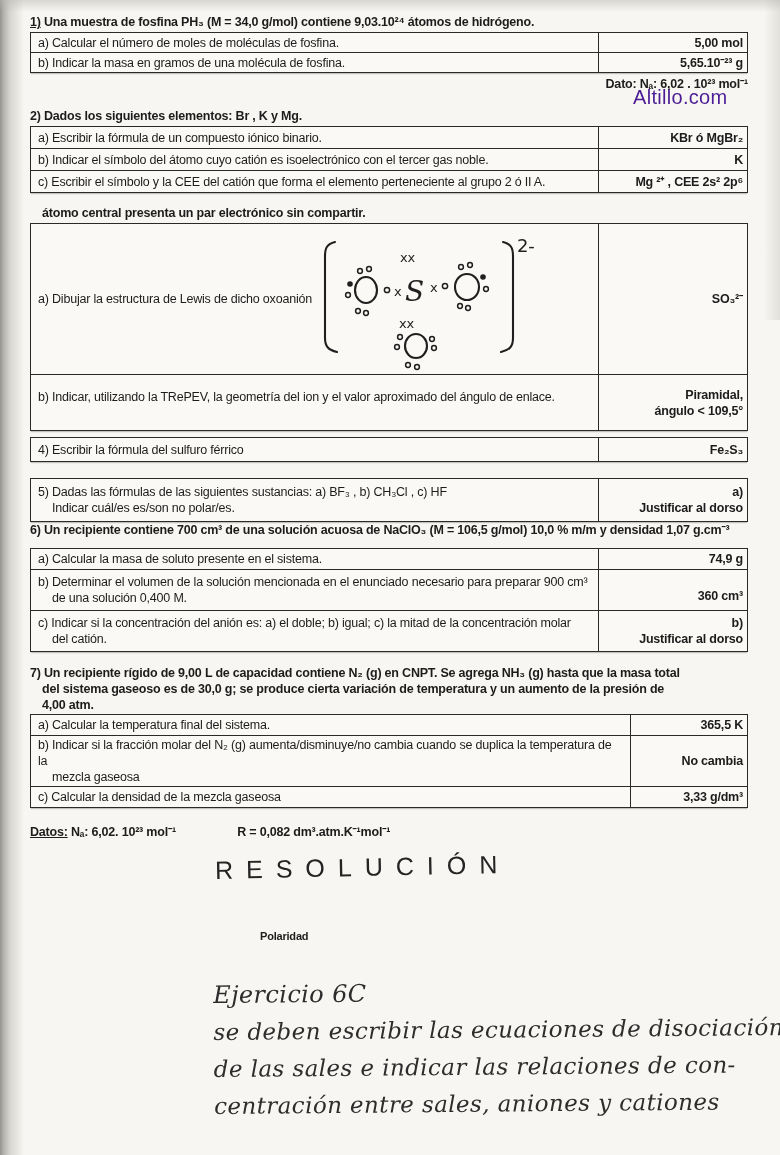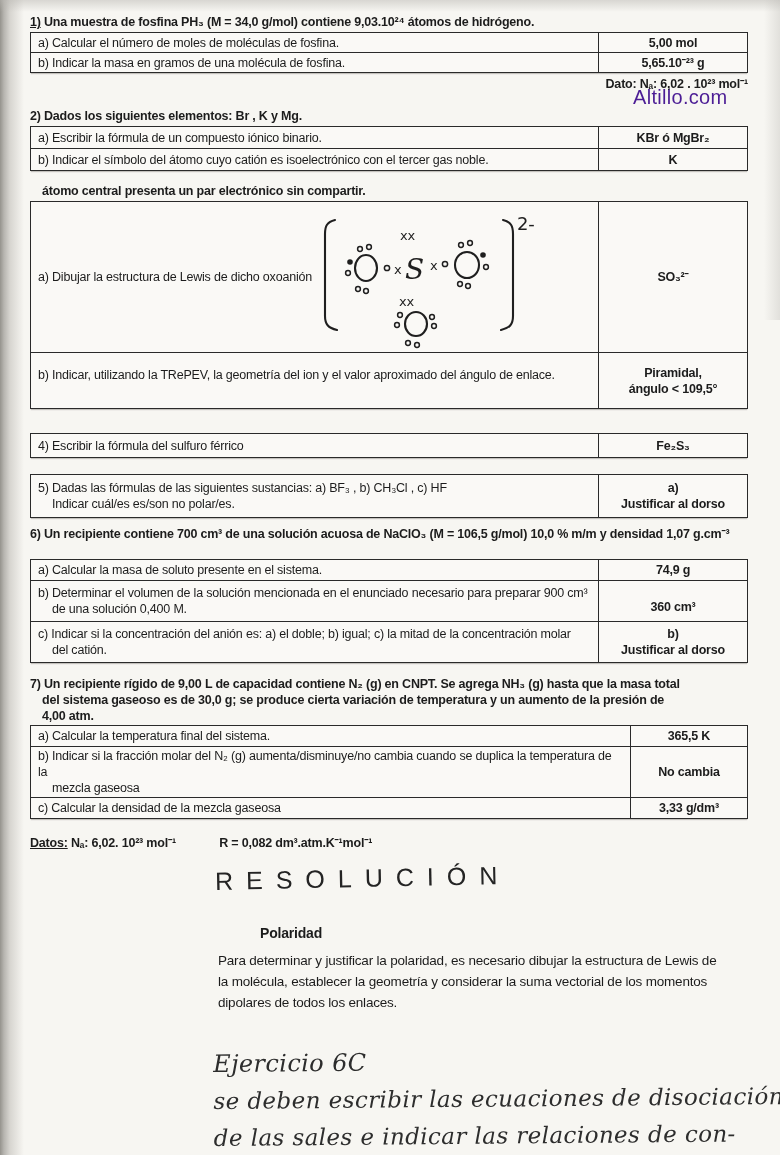--- a/index.html
+++ b/index.html
@@ -17,37 +17,37 @@
     background:linear-gradient(to left,rgba(185,183,178,.35),rgba(247,246,242,0));}
   .content{position:absolute;left:30px;top:14px;width:718px;}
   .qtitle{font-weight:bold;white-space:nowrap;}
   .qtitle .ind{padding-left:12px;display:block;}
   .u{text-decoration:underline;}
   table.qt{border-collapse:collapse;width:718px;table-layout:fixed;
     box-shadow:0 2px 1px -1px rgba(130,128,122,.45);}
   table.qt, table.qt td{border:1.6px solid #2a2a2a;}
   td.qc{padding:1px 7px;vertical-align:middle;background:#faf9f6;}
   td.qc .l2{padding-left:14px;}
-  td.ac{width:140px;text-align:center;font-weight:bold;vertical-align:middle;
+  td.ac{width:140px;text-align:right;font-weight:bold;vertical-align:middle;
     white-space:pre-line;padding:1px 4px;background:#faf9f6;}
   table.q7t td.ac{width:108px;}
   .dato{font-weight:bold;margin-top:3px;text-align:right;}
   .watermark{position:absolute;left:633px;top:86px;font-size:20px;line-height:22px;
     color:#4c1d95;letter-spacing:0.3px;}
   .lewis-cell{position:relative;vertical-align:top;}
   .lewis-svg{position:absolute;left:273px;top:10px;}
   .so3-answer{vertical-align:top;padding-top:5px;}
-  .mt2{margin-top:2px}.mt3{margin-top:17px}.mt5{margin-top:1px}.mt8{margin-top:8px}
-  .mt9{margin-top:16px}.mt12{margin-top:12px}.mt13{margin-top:13px}.mt14{margin-top:24px}
+  .mt2{margin-top:2px}.mt3{margin-top:10px}.mt5{margin-top:1px}.mt8{}
+  .mt9{margin-top:16px}.mt12{margin-top:12px}.mt13{margin-top:13px}.mt14{margin-top:6px}
   .mt16{margin-top:16px}
   .datos-footer{font-weight:bold;margin-top:16px;}
-  .datos-footer .r-const{margin-left:40px;}
+  .datos-footer .r-const{margin-left:58px;}
   .hand-title{margin:14px 0 0 185px;font-size:25px;line-height:32px;font-weight:400;
     letter-spacing:13px;color:#242424;transform:rotate(-1.2deg);transform-origin:left;}
-  .pol-title{margin:28px 0 0 188px;font-weight:bold;font-size:14px;padding-left:42px;}
+  .pol-title{margin:42px 0 0 188px;font-weight:bold;font-size:11px;padding-left:42px;}
   .pol-text{margin:9px 0 0 188px;width:510px;font-size:13.5px;line-height:21px;
     white-space:pre-line;letter-spacing:-0.2px;}
   .handwriting{margin:33px 0 0 183px;font-family:"DejaVu Serif", serif;font-style:italic;
     font-size:23px;line-height:37px;color:#2d2d2d;transform:rotate(-0.5deg);
     transform-origin:left top;letter-spacing:0.4px;white-space:nowrap;}
   .hw-l1{font-size:24px;}
 </style>
 </head>
 <body>
 
@@ -78,20 +78,24 @@
     <div class="qtitle mt16">2) Dados los siguientes elementos: Br , K y Mg.</div>
     <table class="qt mt2">
       <tbody>
           <tr>
         <td class="qc" style="height:19px">a) Escribir la fórmula de un compuesto iónico binario.</td>
         <td class="ac">KBr ó MgBr₂</td>
       </tr>
       <tr>
         <td class="qc" style="height:19px">b) Indicar el símbolo del átomo cuyo catión es isoelectrónico con el tercer gas noble.</td>
         <td class="ac">K</td>
+      </tr>
+      <tr>
+        <td class="qc" style="height:19px">c) Escribir el símbolo y la CEE del catión que forma el elemento perteneciente al grupo 2 ó II A.</td>
+        <td class="ac">Mg ²⁺ , CEE 2s² 2p⁶</td>
       </tr>
     </tbody>
       </table>
 
     <div class="qtitle mt12">
       <span class="ind">átomo central presenta un par electrónico sin compartir.</span>
     </div>
     <table class="qt mt2">
       <tbody>
           <tr>
@@ -223,23 +227,20 @@
 
     <div class="datos-footer">
       <span class="u">Datos:</span>
       <span>Nₐ: 6,02. 10²³ mol⁻¹</span>
       <span class="r-const">R = 0,082 dm³.atm.K⁻¹mol⁻¹</span>
     </div>
 
     <div class="hand-title">RESOLUCIÓN</div>
 
     <div class="pol-title">Polaridad</div>
-    <div class="pol-text">Para  determinar y justificar la polaridad, es necesario dibujar la estructura de Lewis de
-la molécula, establecer la geometría y considerar la suma vectorial de los momentos
-dipolares de todos los enlaces.</div>
 
     <div class="handwriting">
       <div class="hw-l1">Ejercicio 6C</div>
       <div>se deben escribir las ecuaciones de disociación</div>
       <div>de las sales e indicar las relaciones de con-</div>
       <div>centración entre sales, aniones y cationes</div>
     </div>
 
   </div>
 </div>

